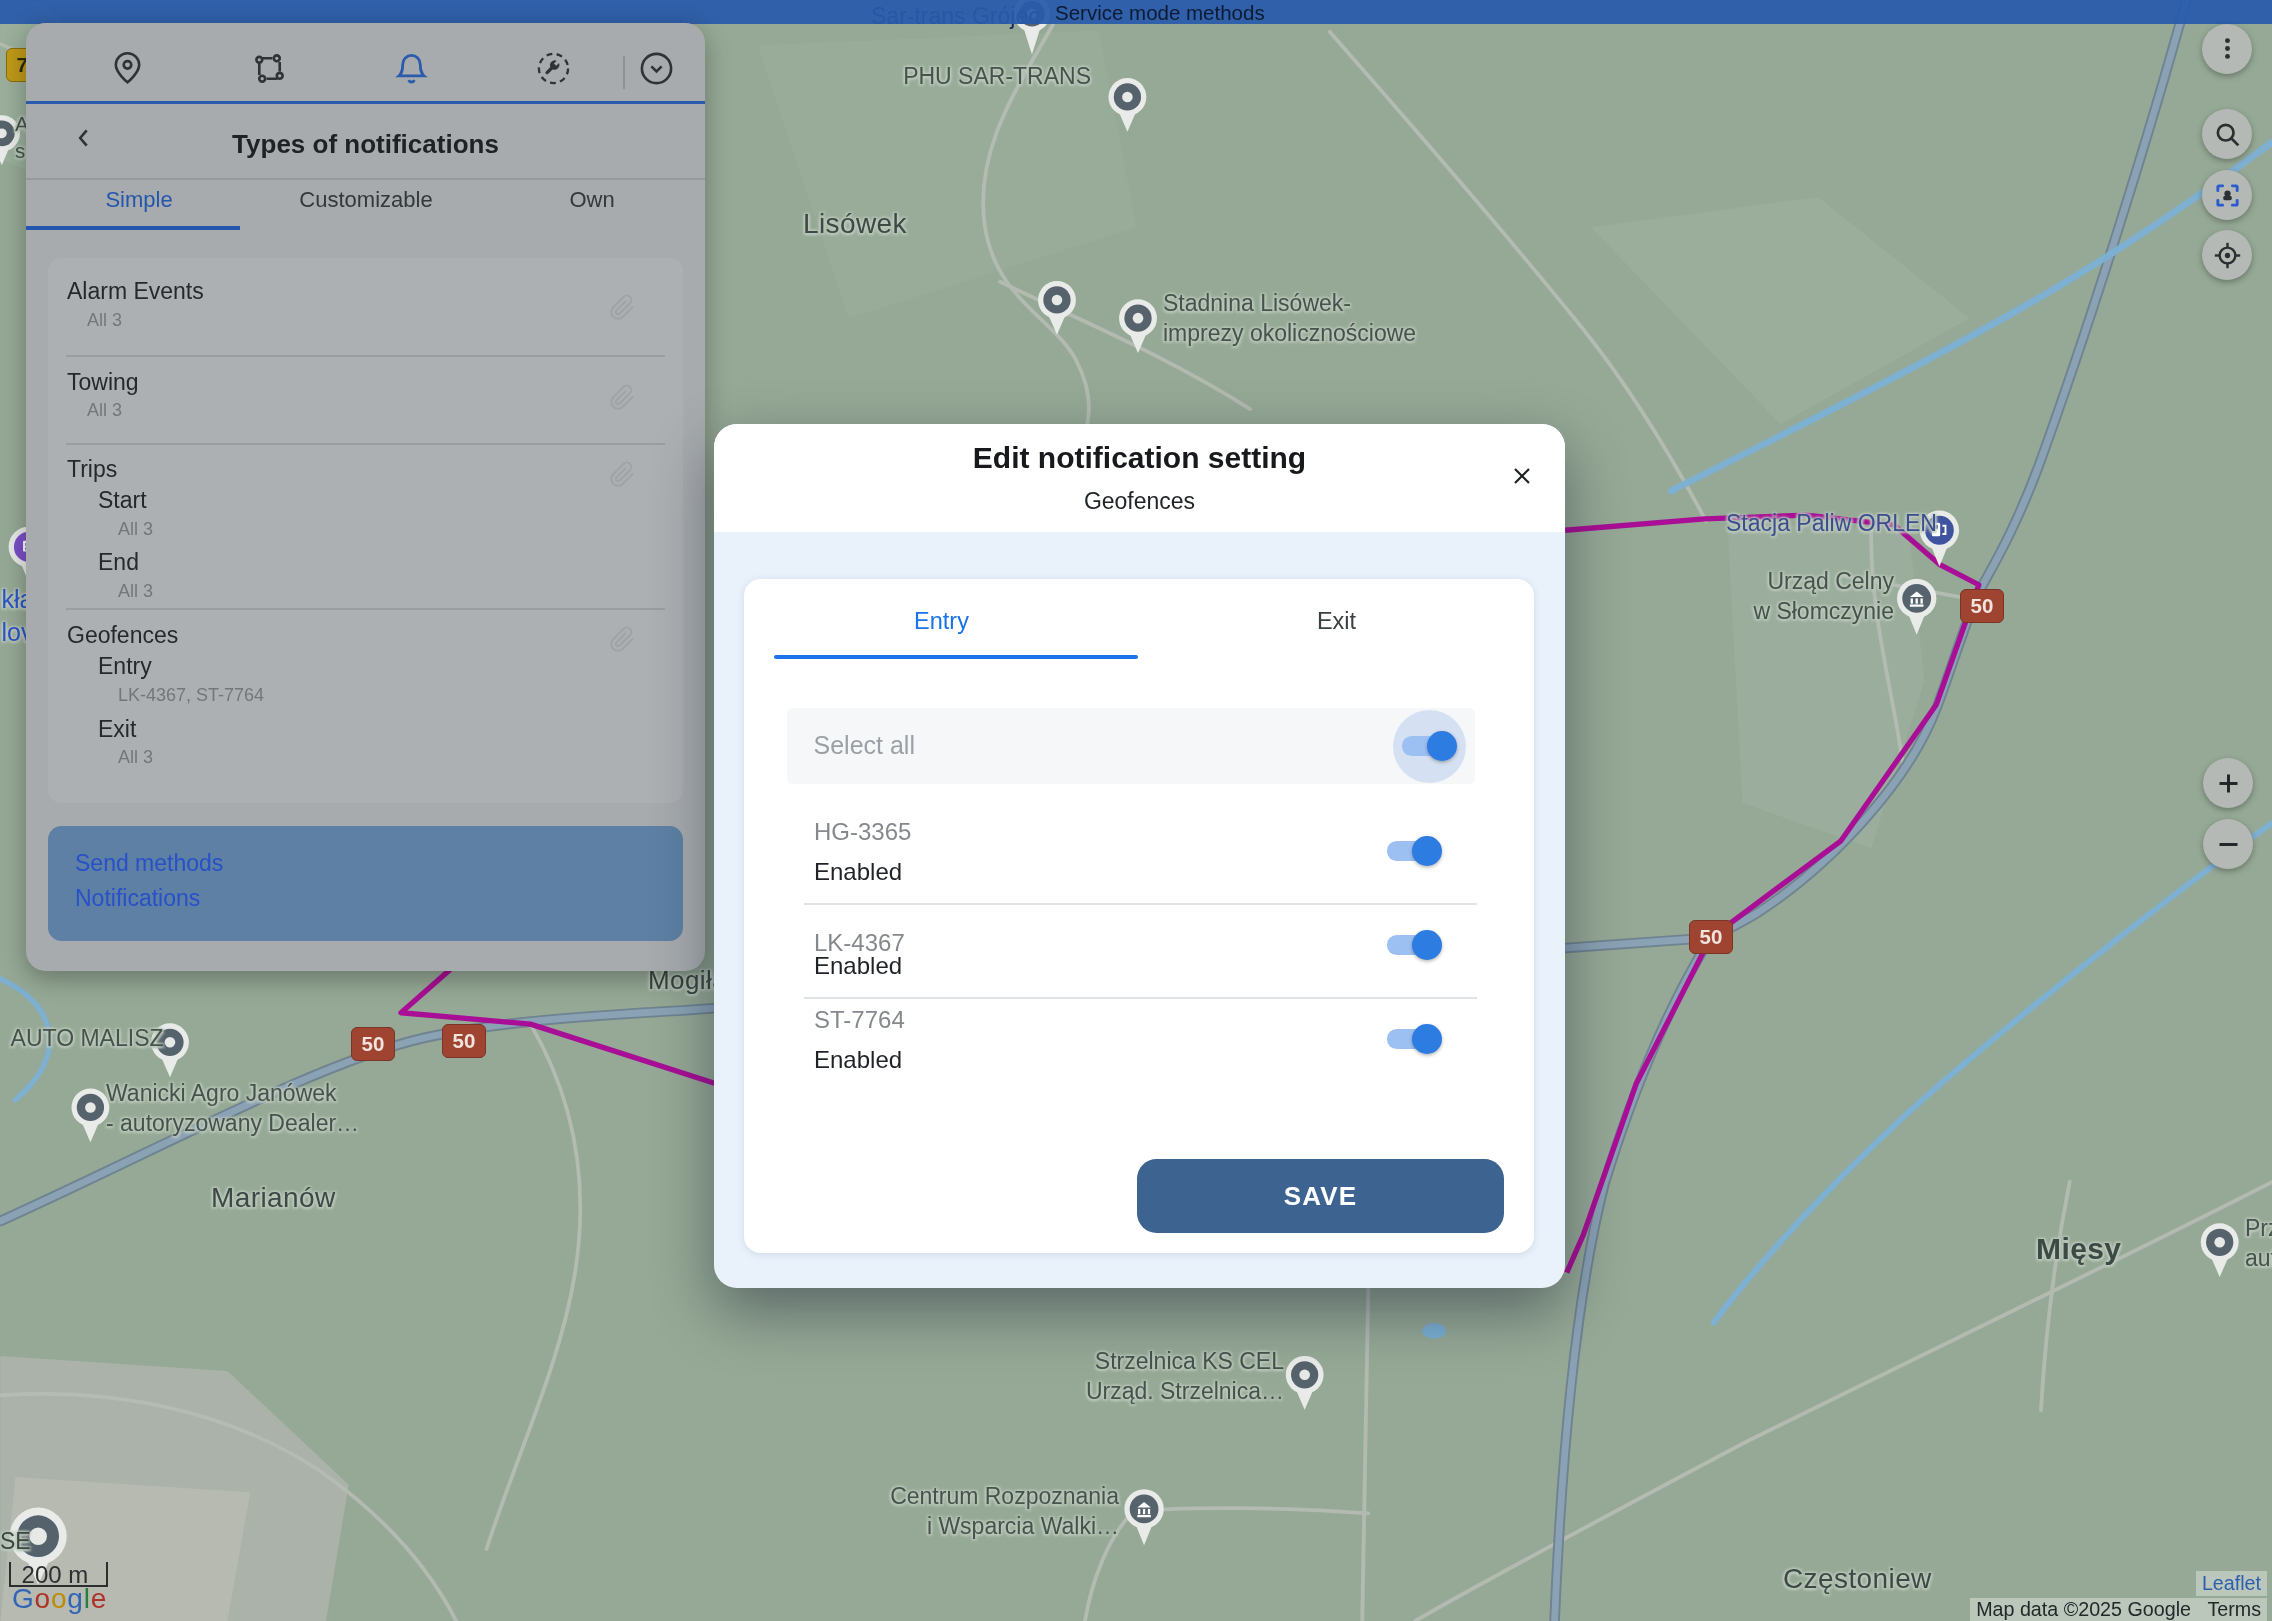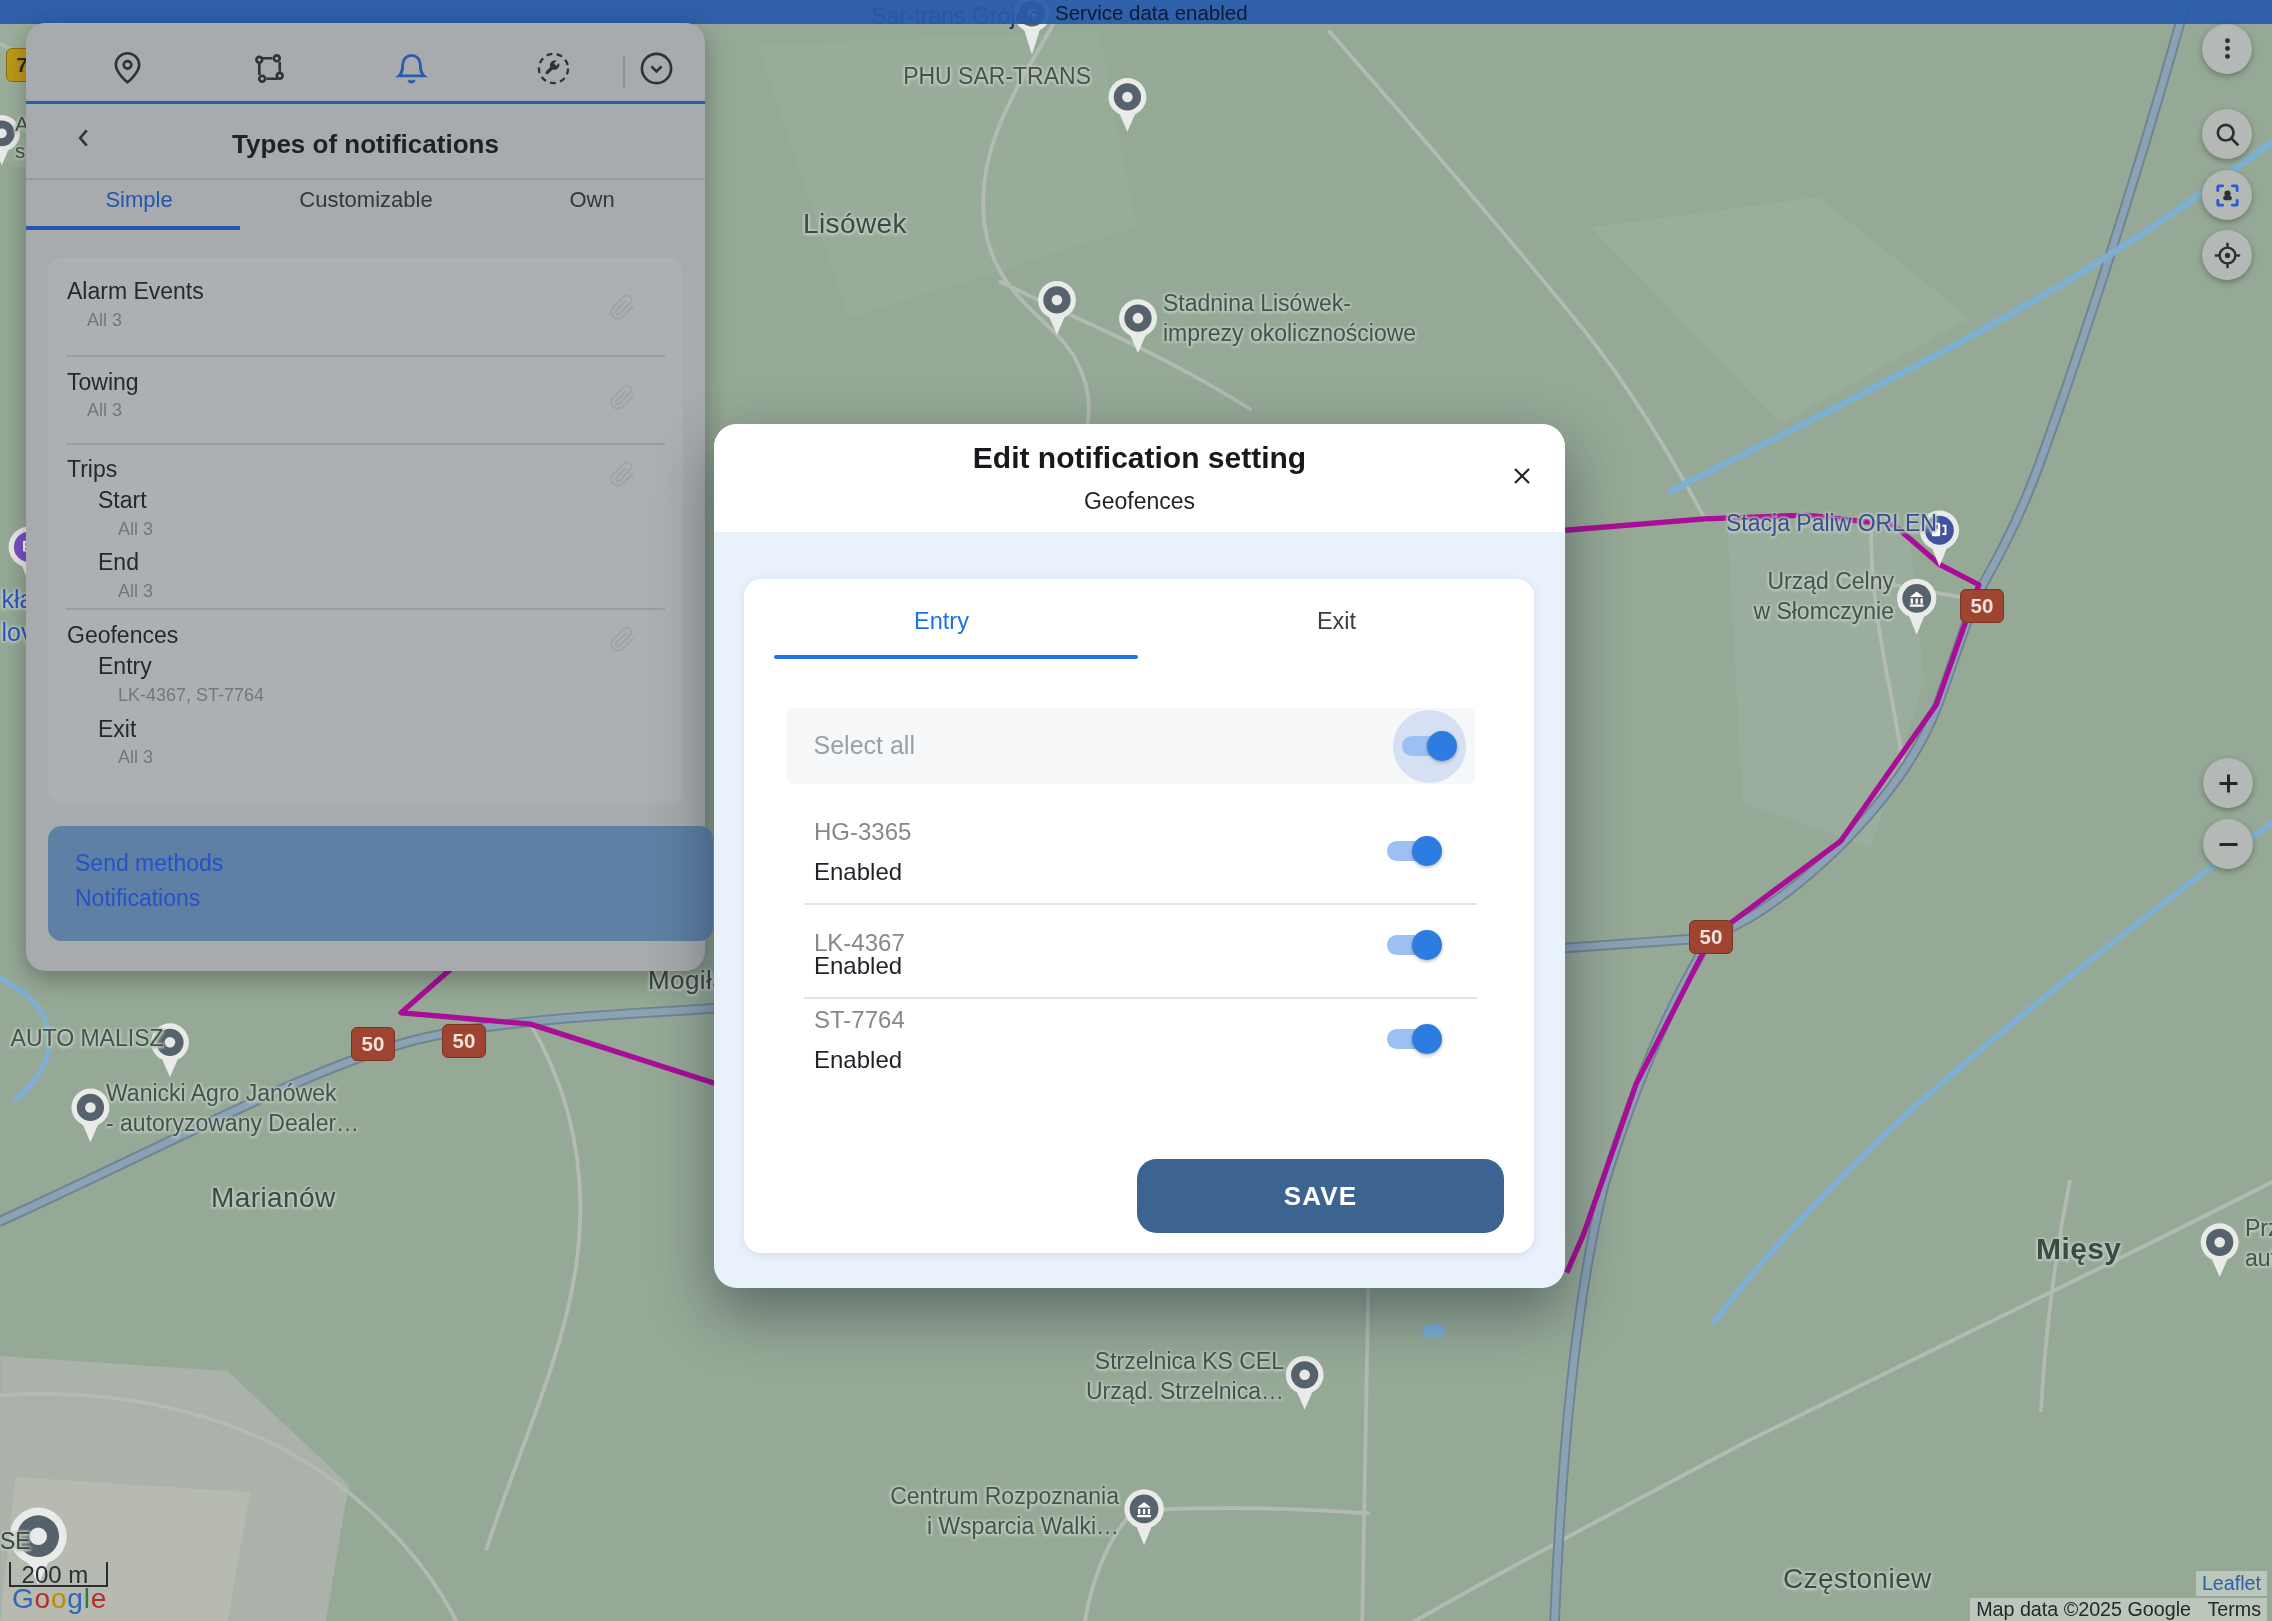--- a/index.html
+++ b/index.html
@@ -50,21 +50,21 @@
   .sb-hdrdiv{position:absolute;left:0;top:155px;width:100%;height:1.5px;background:#979a9c;}
   .sb-tab{position:absolute;top:164px;width:226px;text-align:center;font-size:22px;font-weight:500;color:#33383b;cursor:pointer;}
   .sb-tab.active{color:#2456ae;}
   .sb-tabline{position:absolute;left:0;top:203px;width:214px;height:3.8px;background:#2456ae;}
   .sb-card{position:absolute;left:22px;top:235px;width:635px;height:545px;background:#adb0b2;border-radius:13.6px;}
   .item-title{position:absolute;left:19px;font-size:23px;font-weight:500;color:#26292c;}
   .item-sub{position:absolute;left:19px;font-size:18px;color:#73777a;margin-left:20px;}
   .item-title.indent,.item-sub.indent{left:50px;}
   .item-div{position:absolute;left:18px;right:18px;height:1.5px;background:#9b9ea0;}
   .clip{position:absolute;left:561px;width:27px;height:27px;color:#9fa3a5;}
-  .sendbox{position:absolute;left:22px;top:803px;width:635px;height:115px;background:#5d80a4;border-radius:13.6px;padding-left:30px;}
+  .sendbox{position:absolute;left:22px;top:803px;width:635px;height:115px;background:#5d80a4;border-radius:13.6px;}
   .sendlink{position:absolute;left:27px;font-size:23px;color:#2850c8;cursor:pointer;}
 
   
   .backdrop{left:0;top:0;width:2273px;height:1621px;z-index:40;background:transparent;}
   .modal{left:714px;top:424px;width:851px;height:864px;background:#e9f1fb;border-radius:23px;z-index:50;
     box-shadow:0 23px 61px rgba(15,25,45,.45);}
   .m-header{position:absolute;left:0;top:0;width:100%;height:108px;background:#ffffff;border-radius:23px 23px 0 0;}
   .m-title{position:absolute;left:0;top:16.7px;width:100%;text-align:center;font-size:30px;font-weight:700;color:#17191c;}
   .m-sub{position:absolute;left:0;top:64px;width:100%;text-align:center;font-size:23px;color:#212428;}
   .m-close{position:absolute;right:24px;top:32px;width:39px;height:39px;display:flex;align-items:center;justify-content:center;cursor:pointer;}
@@ -283,21 +283,21 @@
   </div>
   <div class="maplabel poi" style="left:0px;top:1527px;color:#3c4641;">SE</div>
 
   <div class="badge badge-yellow" style="left:6px;top:48px;">72</div>
   <div class="badge badge-red" style="left:351px;top:1027px;">50</div>
   <div class="badge badge-red" style="left:442px;top:1024px;">50</div>
   <div class="badge badge-red" style="left:1960px;top:589px;">50</div>
   <div class="badge badge-red" style="left:1689px;top:920px;">50</div>
 
   <div class="abs statusbar">
-    <span>Service data enabled</span>
+    <span>Service mode methods</span>
   </div>
 
   <div class="mapbtn" style="left:2202px;top:23.5px;">
     <svg width="27" height="27" viewBox="0 0 24 24">
         <g fill="#2c2f31">
           <circle cx="12" cy="5" r="2.2"></circle>
           <circle cx="12" cy="12" r="2.2"></circle>
           <circle cx="12" cy="19" r="2.2"></circle>
         </g>
       </svg>

